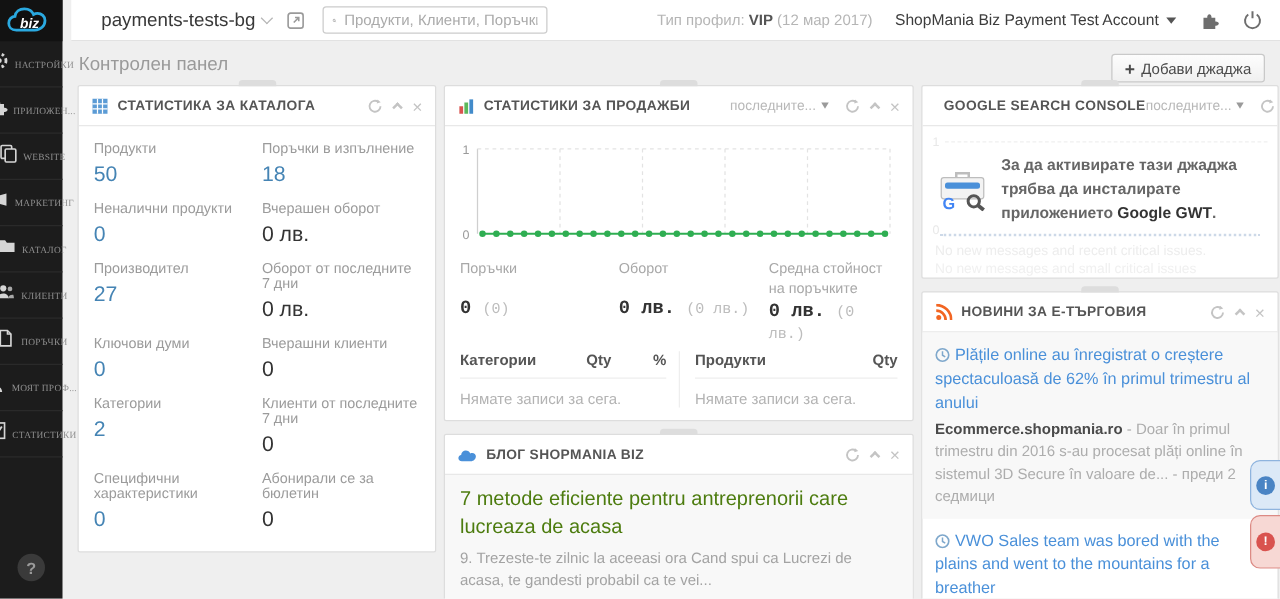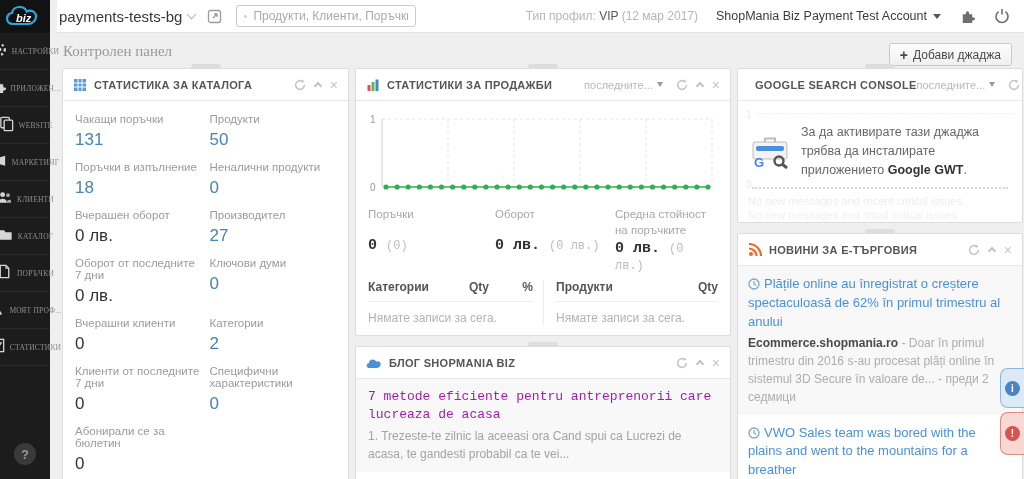--- a/index.html
+++ b/index.html
@@ -2,51 +2,51 @@
 <html><head>
 <meta charset="utf-8">
 <style>
   * { margin:0; padding:0; box-sizing:border-box; }
   html,body { width:1024px; height:479px; overflow:hidden; }
   body { font-family:"Liberation Sans", sans-serif; background:#efefef; position:relative; }
 
   
   .topbar { position:absolute; left:57px; top:0; right:0; height:33px; background:#fff;
             border-bottom:1px solid #e2e2e2; display:flex; align-items:center; }
-  .store-switch { display:flex; align-items:center; gap:6px; margin-left:2px; cursor:pointer; }
+  .store-switch { display:flex; align-items:center; gap:6px; margin-left:24px; cursor:pointer; }
   .store-name { font-size:15px; color:#383838; }
   .chev-down { width:7px; height:7px; border-right:1.5px solid #b5b5b5; border-bottom:1.5px solid #b5b5b5;
                transform:rotate(45deg); margin-top:-4px; }
   .ext-ic { margin-left:12px; cursor:pointer; display:flex; }
   .search-box { margin-left:14px; width:180px; height:22px; border:1px solid #ccc; border-radius:3px;
                 display:flex; align-items:center; padding:0 7px; background:#fff; }
   .search-box input { border:none; outline:none; flex:1; font-size:12px; color:#444; margin-left:6px;
                       font-family:"Liberation Sans",sans-serif; }
   .search-box input::placeholder { color:#aaa; }
   .tb-right { margin-left:auto; display:flex; align-items:center; gap:18px; padding-right:14px; }
   .profile-type { font-size:12px; color:#b5b5b5; }
-  .profile-type b { color:#555; font-weight:normal; }
+  .profile-type b { color:#555; font-weight:bold; }
   .account { font-size:12.5px; color:#3c3c3c; display:flex; align-items:center; gap:6px; cursor:pointer; }
   .caret { width:0; height:0; border-left:4px solid transparent; border-right:4px solid transparent;
            border-top:5px solid #555; }
   .tb-ic { cursor:pointer; display:flex; }
 
   
   .sidebar { position:absolute; left:0; top:0; width:50px; height:479px; background:#1c1c1c; z-index:50; }
   .logo { height:33px; background:#121212; display:flex; align-items:center; justify-content:center; cursor:pointer; }
   .nav-item { height:37px; border-bottom:1px solid #2a2a2a; display:flex; flex-direction:row;
               align-items:center; justify-content:center; cursor:pointer; gap:4px;font-family:Liberation Serif, serif; }
   .nav-item .lbl { font-size:7.5px; color:#8f8f8f; letter-spacing:.2px; white-space:nowrap; }
   .help-bubble { position:absolute; left:50%; transform:translateX(-50%); bottom:14px; width:22px; height:22px;
                  border-radius:50%; background:#3a3a3a; color:#9a9a9a; font-size:13px; font-weight:bold;
                  display:flex; align-items:center; justify-content:center; cursor:pointer; }
 
   
   .main { position:absolute; left:57px; top:33px; right:0; bottom:0; overflow:hidden; }
-  .page-title { position:absolute; left:6px; top:10px; font-size:15px; color:#9a9a9a;font-family:Liberation Serif, serif; }
+  .page-title { position:absolute; left:6px; top:10px; font-size:15px; color:#9a9a9a; }
   .add-widget { position:absolute; right:12px; top:10px; height:23px; padding:0 10px; font-size:12px;
                 color:#4a4a4a; background:linear-gradient(#fdfdfd,#f0f0f0); border:1px solid #c9c9c9;
                 border-radius:3px; cursor:pointer; display:flex; align-items:center; gap:5px;
                 font-family:"Liberation Sans",sans-serif; }
   .add-widget .plus { font-weight:bold; font-size:14px; }
 
   .col { position:absolute; top:35px; }
   .col1 { left:5px;  width:287px; }
   .col2 { left:298px; width:376px; }
   .col3 { left:680px; width:286px; }
@@ -83,41 +83,41 @@
   .tbl { }
   .tbl.left { width:176px; border-right:1px solid #eee; padding-right:10px; }
   .tbl.right { flex:1; padding-left:12px; }
   .tbl-head { display:flex; font-size:12px; font-weight:bold; color:#555; border-bottom:1px solid #eee; padding-bottom:7px; }
   .tbl-head .h1 { flex:1; } .tbl-head .h2 { width:44px; } .tbl-head .h3 { width:20px; text-align:right; }
   .tbl-empty { font-size:12px; color:#b3b3b3; padding-top:9px; }
 
   
   .post { padding:9px 12px; }
   .post:nth-child(odd) { background:#f8f8f8; }
-  .post-title { font-size:13px; color:#a21caf; line-height:1.4; cursor:pointer;font-family:Liberation Mono, monospace; }
+  .post-title { font-size:16px; color:#4d7c0f; line-height:1.4; cursor:pointer; }
   .post-exc { font-size:12px; color:#a3a3a3; line-height:1.5; margin-top:3px;
               display:-webkit-box; -webkit-line-clamp:2; -webkit-box-orient:vertical; overflow:hidden; }
   .news-item { padding:9px 10px; }
   .news-item:nth-child(odd) { background:#f8f8f8; }
   .news-title { font-size:13px; color:#4a90d9; line-height:1.45; cursor:pointer; }
   .news-title svg { vertical-align:-2px; margin-right:4px; }
   .news-desc { font-size:12px; color:#adadad; line-height:1.5; margin-top:2px; }
   .news-desc b { color:#4a4a4a; }
 
   
   .gsc-body { position:relative; height:121px; overflow:hidden; }
   .gsc-faint { position:absolute; inset:0; color:#e8e8e8; }
   .gsc-faint .ax1 { position:absolute; left:8px; top:8px; font-size:10px; }
   .gsc-faint .ax0 { position:absolute; left:8px; top:78px; font-size:10px; }
   .gsc-faint .dash { position:absolute; left:18px; right:8px; top:12px; border-top:1px dashed #f0f0f0; }
   .gsc-faint .l1 { position:absolute; left:10px; top:94px; font-size:11px; color:#ededed; }
   .gsc-faint .l2 { position:absolute; left:10px; top:108px; font-size:11px; color:#f0f0f0; }
   .gsc-overlay { position:absolute; left:0; right:0; top:22px; display:flex; align-items:center;
                  justify-content:center; gap:10px; padding:0 12px; }
-  .gsc-msg { font-size:12.5px; color:#666; line-height:1.5; max-width:208px; }
+  .gsc-msg { font-size:12.5px; color:#666; line-height:1.5; max-width:208px;font-weight:bold; }
   .gsc-msg b { color:#333; cursor:pointer; }
   .gsc-dots { position:absolute; left:14px; right:14px; top:86px; border-top:2px dotted #cdd9e8; }
 
   
   .side-tab { position:absolute; right:0; width:24px; display:flex; align-items:center; z-index:80;
               border-radius:8px 0 0 8px; cursor:pointer; padding-left:4px; }
   .side-tab.info { top:335px; height:40px; background:#dcE9f7; border:1px solid #8fb4de; border-right:none; background:#dce9f7; }
   .side-tab.alert { top:379px; height:43px; background:#f7d8d4; border:1px solid #dc8a84; border-right:none; }
   .tab-dot { width:15px; height:15px; border-radius:50%; color:#fff; font-size:10px; font-weight:bold;
              display:flex; align-items:center; justify-content:center; }
@@ -165,35 +165,35 @@
     <span>
       <svg width="17" height="17" viewBox="0 0 18 18">
           <path d="M2.5 7.5v4l2.5.6.9 3.6 2.3-.6-.8-2.9 7.6 2.3V4z" fill="#d5d5d5"></path>
         </svg>
     </span>
     <span class="lbl">МАРКЕТИНГ</span>
   </div>
   <div class="nav-item">
     <span>
       <svg width="17" height="17" viewBox="0 0 18 18">
+          <path d="M2.5 4.5h5l1.5 2h6.5v8h-13z" fill="#d5d5d5"></path>
+        </svg>
+    </span>
+    <span class="lbl">КАТАЛОГ</span>
+  </div>
+  <div class="nav-item">
+    <span>
+      <svg width="17" height="17" viewBox="0 0 18 18">
           <circle cx="7" cy="6" r="2.6" fill="#d5d5d5"></circle>
           <path d="M2.5 14.5c0-2.6 2-4.2 4.5-4.2s4.5 1.6 4.5 4.2z" fill="#d5d5d5"></path>
           <circle cx="12.7" cy="6.5" r="2" fill="#a8a8a8"></circle>
           <path d="M11 14.5c.4-2 1.6-3.2 4.5-3 0 0 .5 1.5.5 3z" fill="#a8a8a8"></path>
         </svg>
     </span>
     <span class="lbl">КЛИЕНТИ</span>
-  </div>
-  <div class="nav-item">
-    <span>
-      <svg width="17" height="17" viewBox="0 0 18 18">
-          <path d="M2.5 4.5h5l1.5 2h6.5v8h-13z" fill="#d5d5d5"></path>
-        </svg>
-    </span>
-    <span class="lbl">КАТАЛОГ</span>
   </div>
   <div class="nav-item">
     <span>
       <svg width="17" height="17" viewBox="0 0 18 18">
           <path d="M4.5 2.5h6l3 3v10h-9z" fill="none" stroke="#d5d5d5" stroke-width="1.4"></path>
           <path d="M10.5 2.5v3h3" fill="none" stroke="#d5d5d5" stroke-width="1.2"></path>
         </svg>
     </span>
     <span class="lbl">ПОРЪЧКИ</span>
   </div>
@@ -283,24 +283,20 @@
             <svg width="12" height="12" viewBox="0 0 12 12">
                 <path d="M10.4 6A4.4 4.4 0 1 1 8.8 2.6" fill="none" stroke="#c4c4c4" stroke-width="1.5"></path>
                 <path d="M8 0.5l2.6 2.2L7.4 3.8z" fill="#c4c4c4"></path>
               </svg>
           </span>
           <span class="chev-up"></span>
           <span class="x-glyph">×</span>
         </div>
       </div>
       <div class="stat-grid">
-        <div class="stat">
-            <div class="s-lbl">Чакащи поръчки</div>
-            <div class="s-val link">131</div>
-          </div>
         <div class="stat">
             <div class="s-lbl">Продукти</div>
             <div class="s-val link">50</div>
           </div>
         <div class="stat">
             <div class="s-lbl">Поръчки в изпълнение</div>
             <div class="s-val link">18</div>
           </div>
         <div class="stat">
             <div class="s-lbl">Неналични продукти</div>
@@ -473,21 +469,21 @@
                 <path d="M8 0.5l2.6 2.2L7.4 3.8z" fill="#c4c4c4"></path>
               </svg>
           </span>
           <span class="chev-up"></span>
           <span class="x-glyph">×</span>
         </div>
       </div>
       <div>
         <div class="post">
           <div class="post-title">7 metode eficiente pentru antreprenorii care lucreaza de acasa</div>
-          <div class="post-exc">1. Trezeste-te zilnic la aceeasi ora Cand spui ca Lucrezi de acasa, te gandesti probabil ca te vei...</div>
+          <div class="post-exc">9. Trezeste-te zilnic la aceeasi ora Cand spui ca Lucrezi de acasa, te gandesti probabil ca te vei...</div>
         </div>
         <div class="post">
           <div class="post-title">5 idei practice de subiecte pentru content-ul din vara aceasta</div>
 
         </div>
 
       </div>
     </section>
   </div>
 

